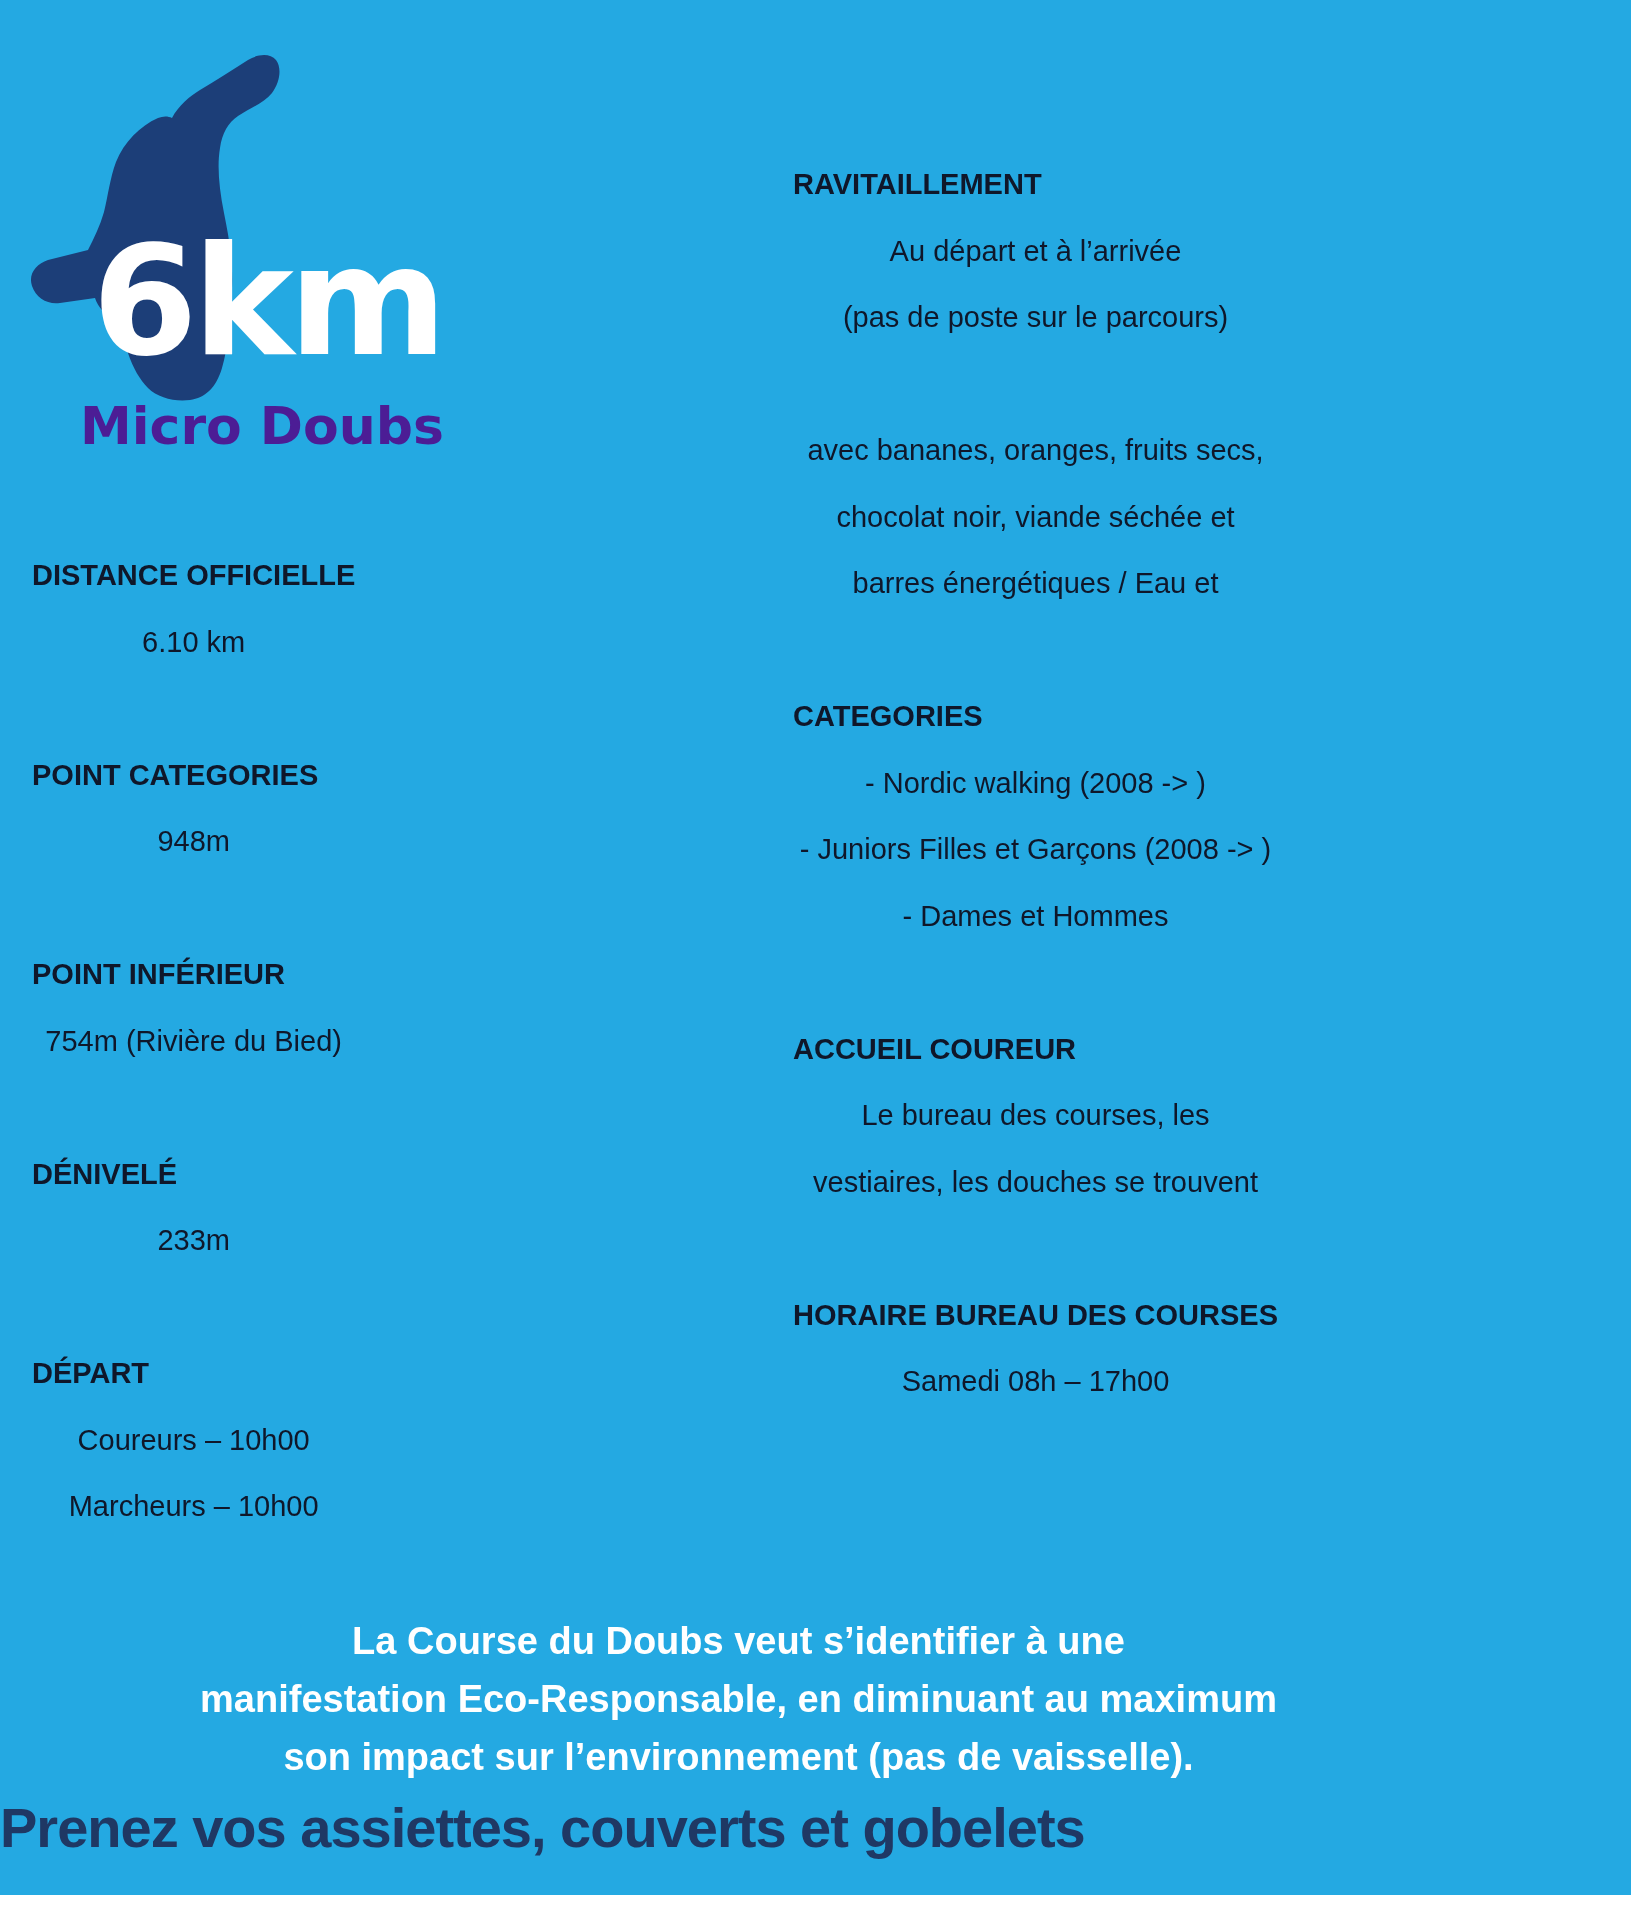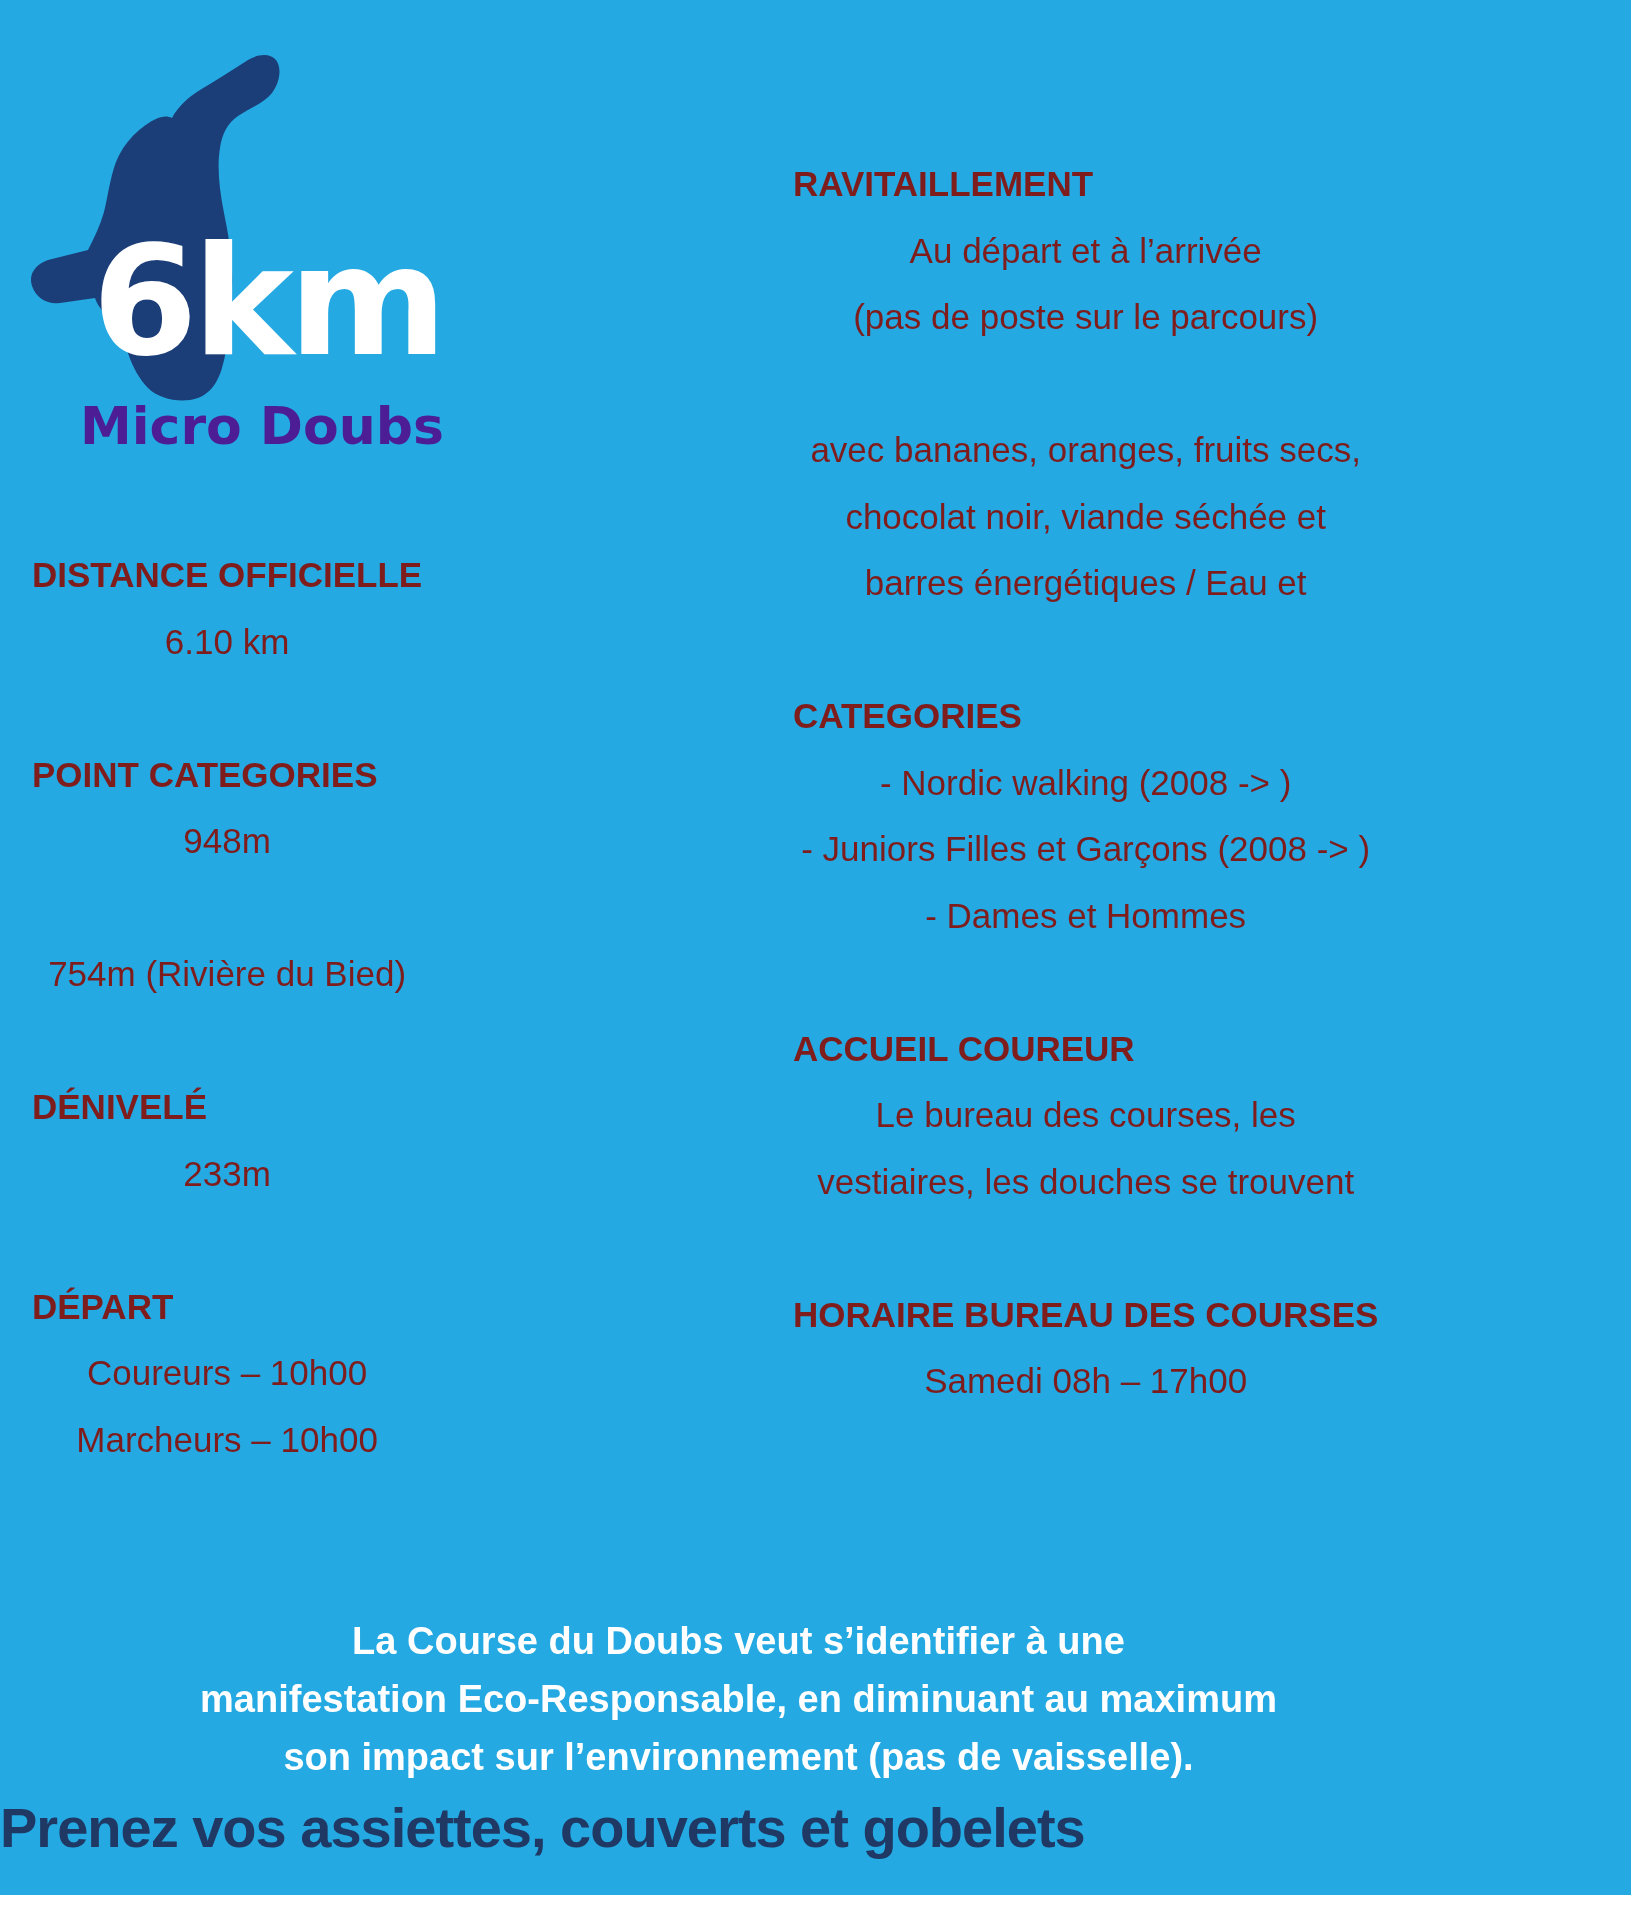--- a/index.html
+++ b/index.html
@@ -28,21 +28,21 @@
     font-weight:700;font-size:152px;line-height:160px;
     letter-spacing:-5px;color:#ffffff;white-space:nowrap;
   }
   .logo-name{
     position:absolute;left:80px;top:398px;
     font-family:"DejaVu Sans",sans-serif;
     font-weight:700;font-size:52px;line-height:56px;
     color:#4c1d95;white-space:nowrap;
   }
   
-  .col{position:absolute;color:#7f1d1d;font-size:35px;line-height:66.5px;white-space:nowrap;}
+  .col{position:absolute;color:#0f172a;font-size:29px;line-height:66.5px;white-space:nowrap;}
   .col-left{left:32px;top:542px;}
   .col-right{left:793px;top:151px;}
   .section{margin:0 0 66.5px 0;}
   .hd{font-weight:700;}
   .ln{font-weight:400;text-align:center;}
   
   .footer-eco{
     position:absolute;left:0;top:1612px;width:1477px;
     text-align:center;color:#ffffff;
     font-size:38px;line-height:58px;font-weight:700;
@@ -94,20 +94,21 @@
     <div class="col col-left">
       <div class="section">
         <div class="hd">DISTANCE OFFICIELLE</div>
         <div class="ln">6.10 km</div>
       </div>
       <div class="section">
         <div class="hd">POINT CATEGORIES</div>
         <div class="ln">948m</div>
       </div>
       <div class="section">
+        <div class="hd">POINT INFÉRIEUR</div>
         <div class="ln">754m (Rivière du Bied)</div>
       </div>
       <div class="section">
         <div class="hd">DÉNIVELÉ</div>
         <div class="ln">233m</div>
       </div>
       <div class="section">
         <div class="hd">DÉPART</div>
         <div class="ln">Coureurs – 10h00</div>
         <div class="ln">Marcheurs – 10h00</div>

